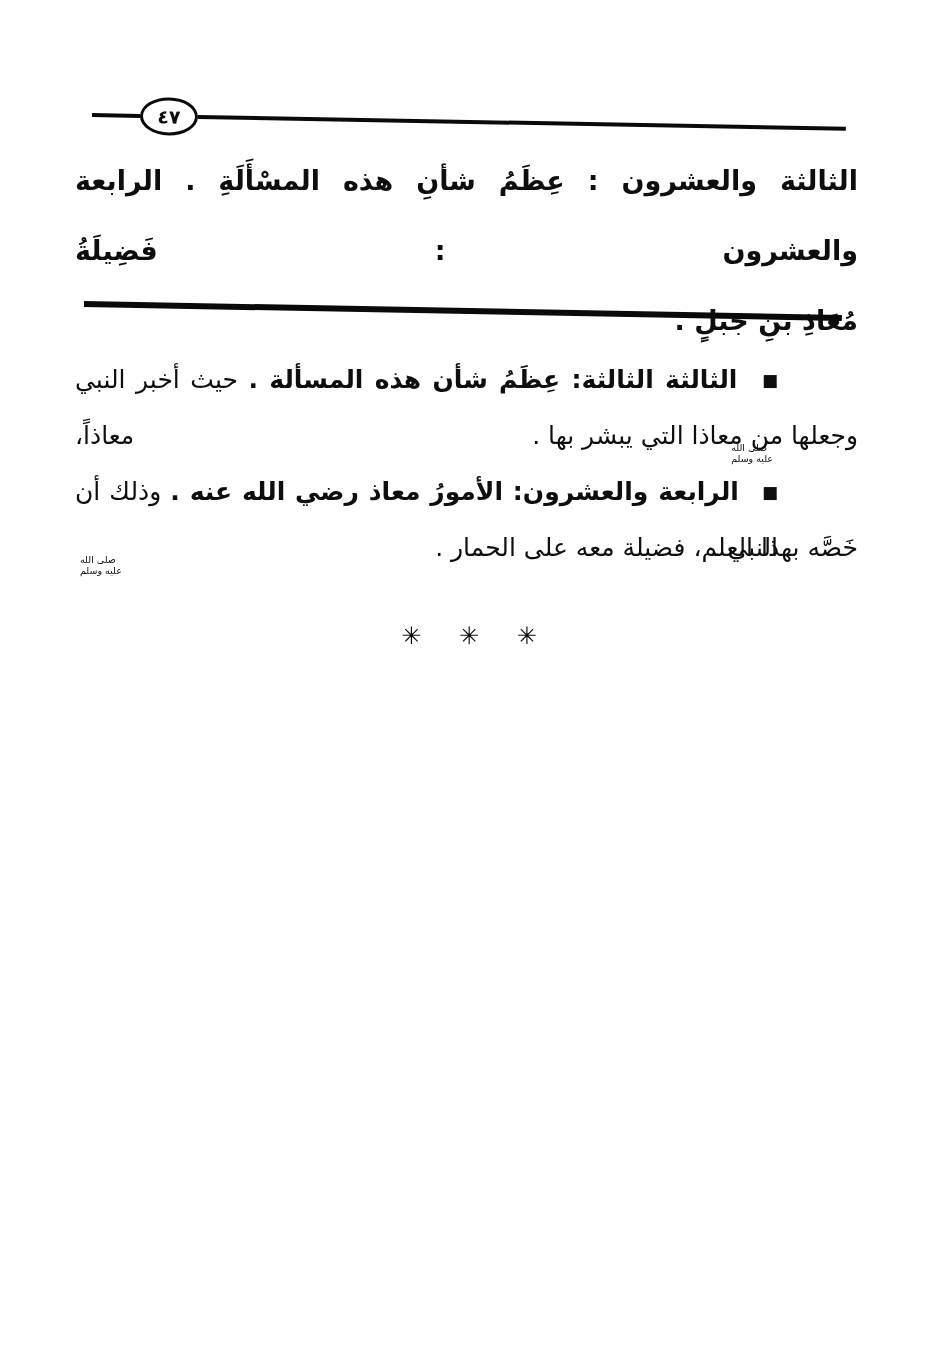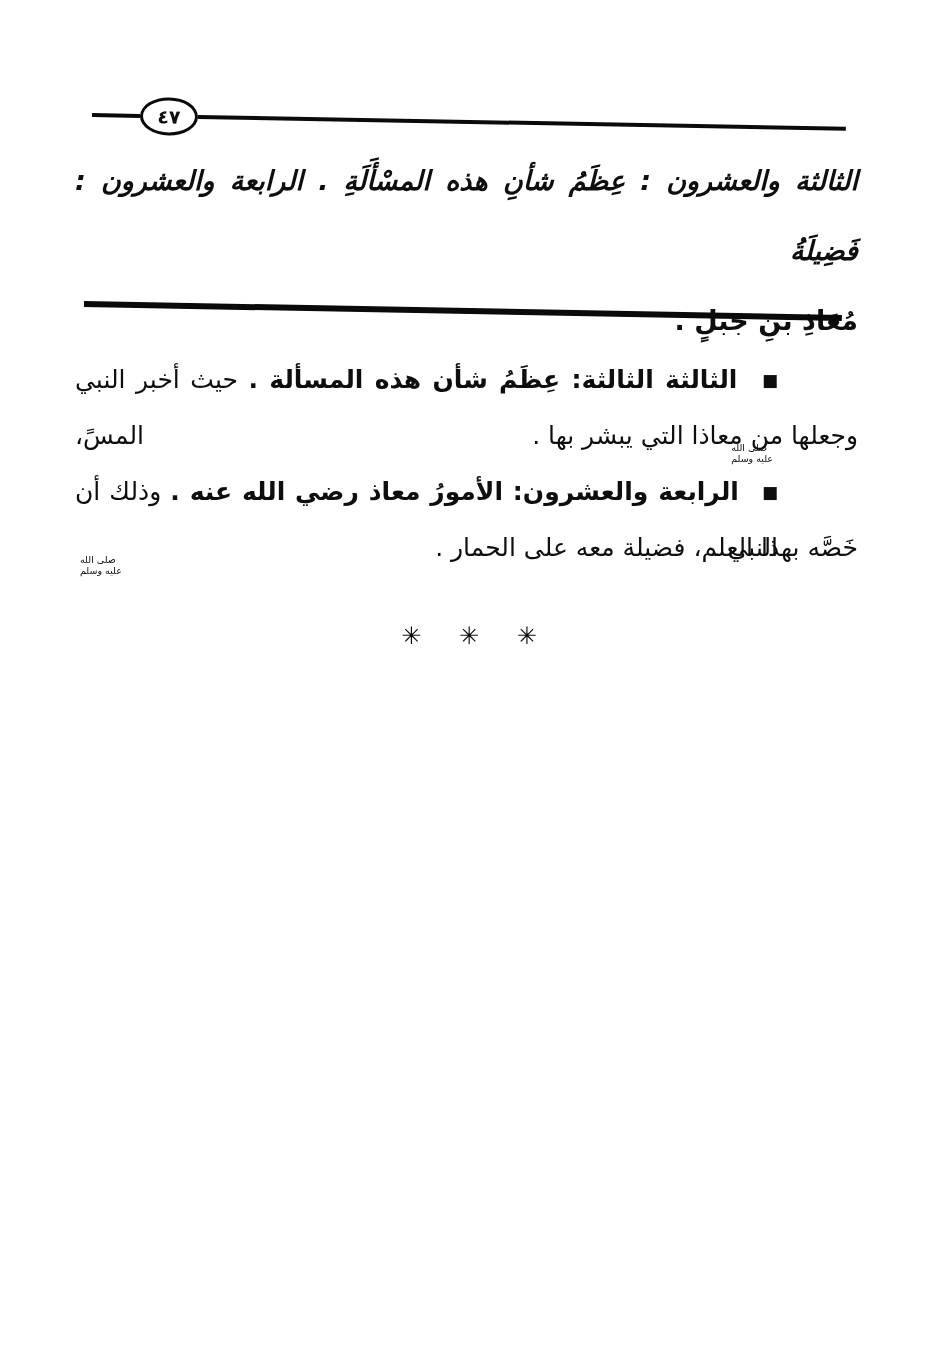--- a/index.html
+++ b/index.html
@@ -34,21 +34,21 @@
   }
 
   
   .matn {
     position: absolute; top: 146px; right: 80px; left: 75px;
     direction: rtl;
     font-weight: bold;
     font-size: 27px;
     line-height: 70px;
   }
-  .matn .l1 { text-align: justify; text-align-last: justify; font-style: italic; }
+  .matn .l1 { text-align: justify; text-align-last: justify; }
   .matn .l2 { text-align: right; }
 
   
   .divider {
     position: absolute; top: 301px; left: 84px; width: 758px; height: 6px;
     background: #0a0a0a;
     transform: rotate(1.05deg); transform-origin: 0 50%;
   }
 
   
@@ -107,21 +107,21 @@
   <div class="commentary">
 
     <div class="c-line c-first">
       <span class="bullet">■</span>
       <span class="lemma">الثالثة الثالثة: عِظَمُ شأن هذه المسألة .</span>
       <span>حيث أخبر النبي</span>
       <span class="saw">
           <span>صلى الله</span>
           <span>عليه وسلم</span>
         </span>
-      <span>المسً،</span>
+      <span>معاذاً،</span>
     </div>
 
     <div class="c-line c-rest">وجعلها من معاذا التي يبشر بها .</div>
 
     <div class="c-line c-first">
       <span class="bullet">■</span>
       <span class="lemma">الرابعة والعشرون: الأمورُ معاذ رضي الله عنه .</span>
       <span>وذلك أن النبي</span>
       <span class="saw">
           <span>صلى الله</span>

